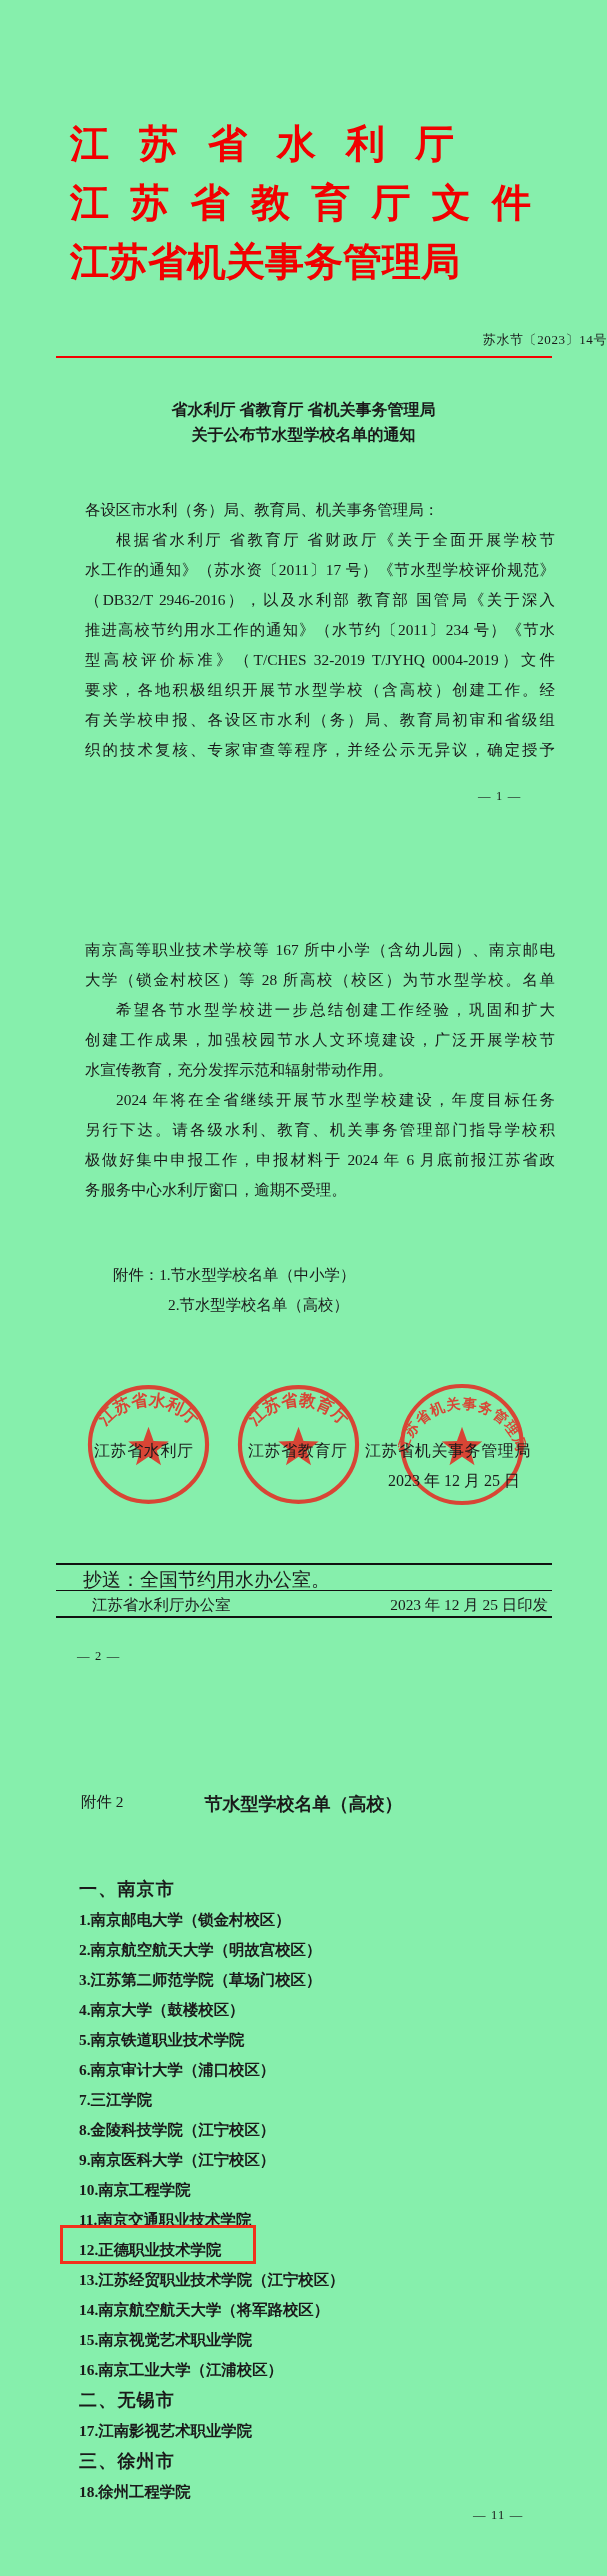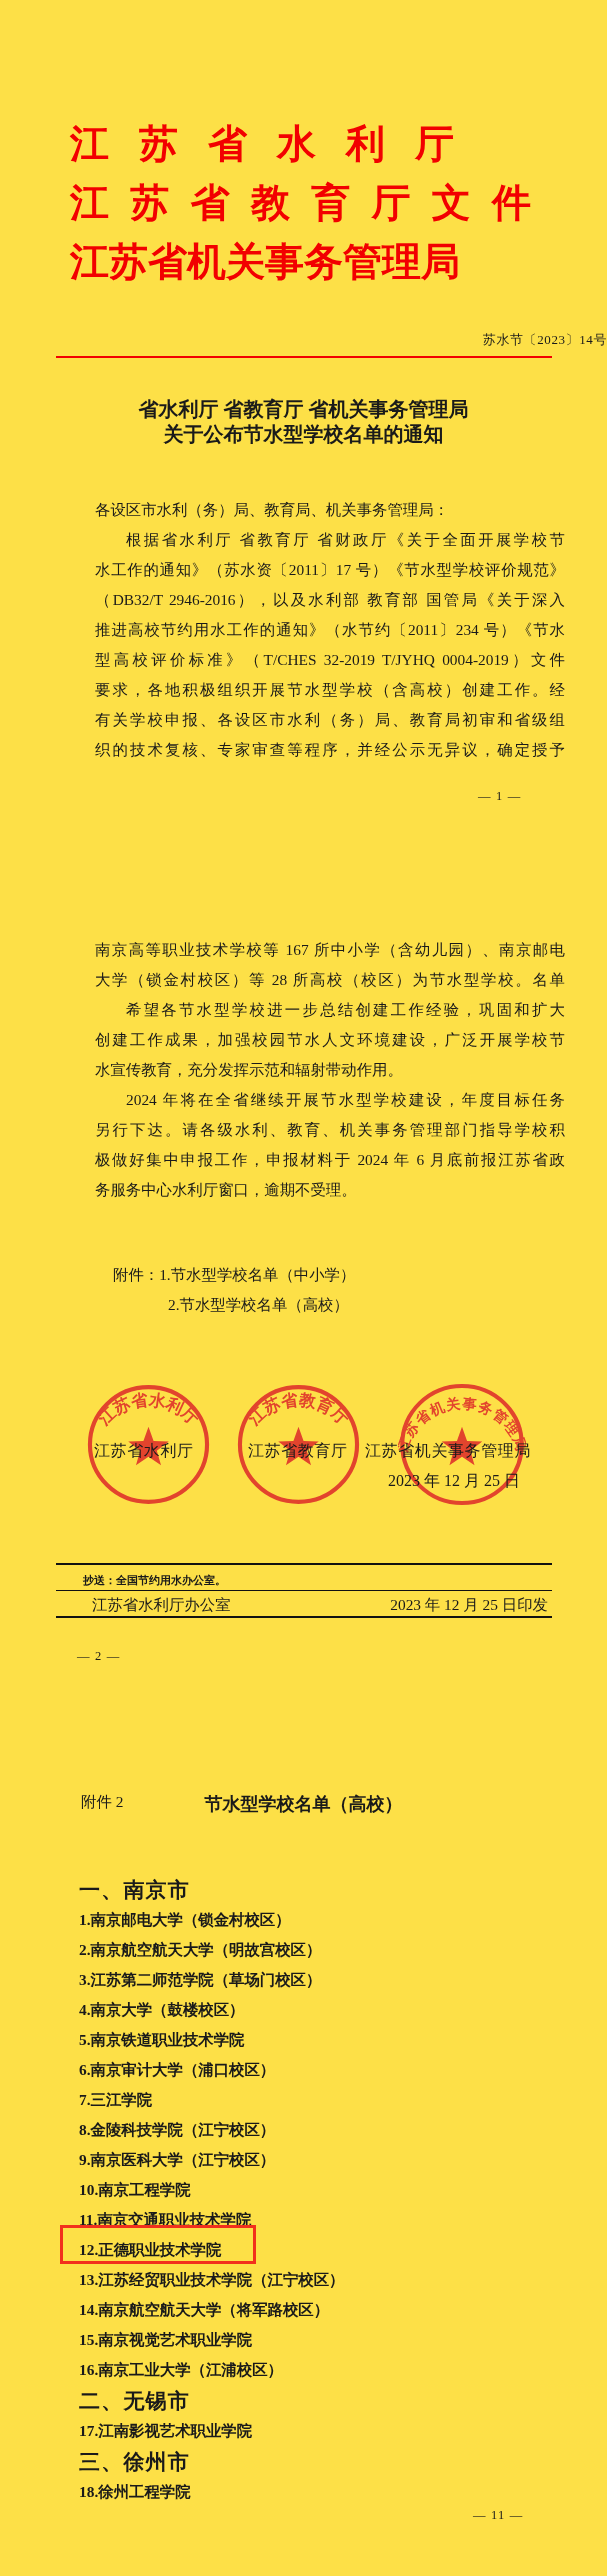--- a/index.html
+++ b/index.html
@@ -1,33 +1,33 @@
 <!DOCTYPE html>
 <html style="font-size:9.5px"><head>
 <meta charset="utf-8">
 <style>
   html,body{margin:0;padding:0;background:#ffffff;}
-  #doc{position:relative;width:607px;height:2576px;background:#fde047;overflow:hidden;
+  #doc{position:relative;width:607px;height:2576px;background:#86efac;overflow:hidden;
        font-family:"Liberation Serif","DejaVu Serif",serif;color:#1a1a1a;}
 
   
   .red-org{position:absolute;left:70px;top:114px;color:#f20000;font-weight:bold;}
   .red-org .l{display:block;font-size:39px;line-height:59px;white-space:nowrap;}
   .red-org .l1{letter-spacing:30px;}
   .red-org .l2{letter-spacing:21.3px;}
   .red-org .l3{letter-spacing:0px;}
 
   .doc-number{position:absolute;left:0;top:331px;width:607px;text-align:right;
               font-size:13px;letter-spacing:0.6px;}
   .red-rule{position:absolute;left:56px;top:356px;width:496px;height:2.4px;background:#f20000;}
 
   .title{position:absolute;left:0;top:397px;width:607px;text-align:center;
-         font-weight:bold;font-size:20px;line-height:25px;}
+         font-weight:bold;font-size:16px;line-height:25px;}
 
-  .body-block{position:absolute;left:95px;width:470px;font-size:15.4px;}
+  .body-block{position:absolute;left:85px;width:470px;font-size:15.4px;}
   .bline{height:30px;line-height:30px;white-space:nowrap;}
   .bline.stretch{white-space:normal;text-align:justify;text-align-last:justify;}
   .bline.indent{text-indent:31px;}
   #p1-lines{top:495px;}
   #p2-lines{top:935px;}
 
   .page-num{position:absolute;font-size:12.5px;letter-spacing:1.2px;white-space:nowrap;}
   #page-num-1{left:478px;top:789px;}
   #page-num-2{left:77px;top:1649px;}
   #page-num-11{left:473px;top:2508px;}
@@ -48,30 +48,30 @@
   #signer-0{left:94px;top:1442px;}
   #signer-1{left:248px;top:1442px;}
   #signer-2{left:365px;top:1442px;}
   .sign-date{position:absolute;z-index:2;left:388px;top:1471px;font-size:16px;white-space:nowrap;}
 
   
   .hline{position:absolute;left:56px;width:496px;background:#111;}
   #fl-top{top:1563px;height:2.4px;}
   #fl-mid{top:1590px;height:1.2px;}
   #fl-bot{top:1616px;height:2.4px;}
-  .cc-line{position:absolute;left:83px;top:1571px;font-size:11px;line-height:18px;white-space:nowrap;font-weight:bold;}
+  .cc-line{position:absolute;left:83px;top:1571px;font-size:19px;line-height:18px;white-space:nowrap;}
   .office{position:absolute;left:92px;top:1595px;font-size:15.4px;line-height:19px;white-space:nowrap;}
   .print-date{position:absolute;right:59px;top:1595px;font-size:15.4px;line-height:19px;white-space:nowrap;}
 
   
   .att-label{position:absolute;left:81px;top:1792px;font-size:15.4px;}
   .att-title{position:absolute;left:0;top:1792px;width:607px;text-align:center;
              font-weight:bold;font-size:18px;}
   #school-list{position:absolute;left:79px;top:1874px;width:462px;}
-  .sec-heading{height:31px;line-height:31px;font-weight:bold;font-size:21px;
+  .sec-heading{height:31px;line-height:31px;font-weight:bold;font-size:18px;
                font-family:"Liberation Sans","DejaVu Sans",sans-serif;letter-spacing:1.2px;white-space:nowrap;}
   .school-item{height:30px;line-height:30px;font-size:15.4px;white-space:nowrap;font-weight:bold;}
   .highlight-box{position:absolute;left:60px;top:2225px;width:190px;height:33px;
                  border:3px solid #f2301c;z-index:3;}
 </style>
 </head>
 <body>
 
 <div id="doc">
 

